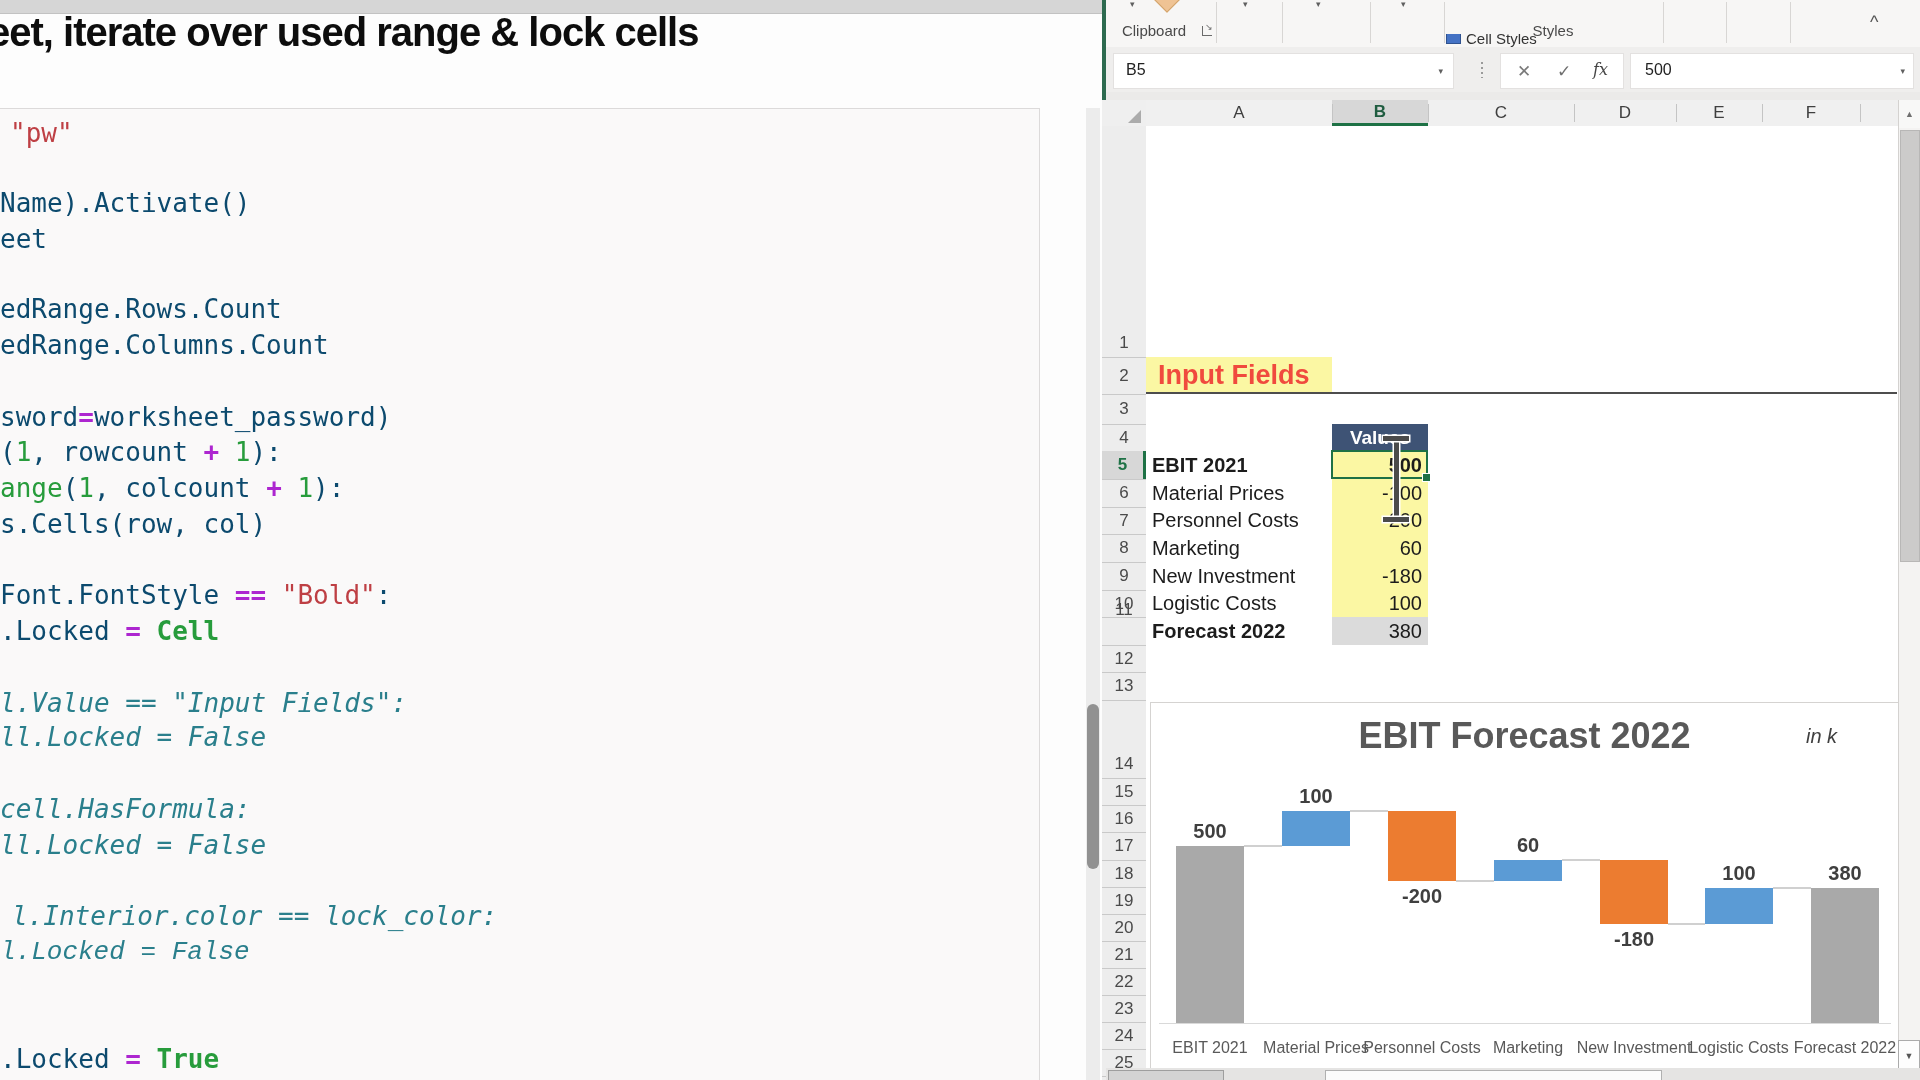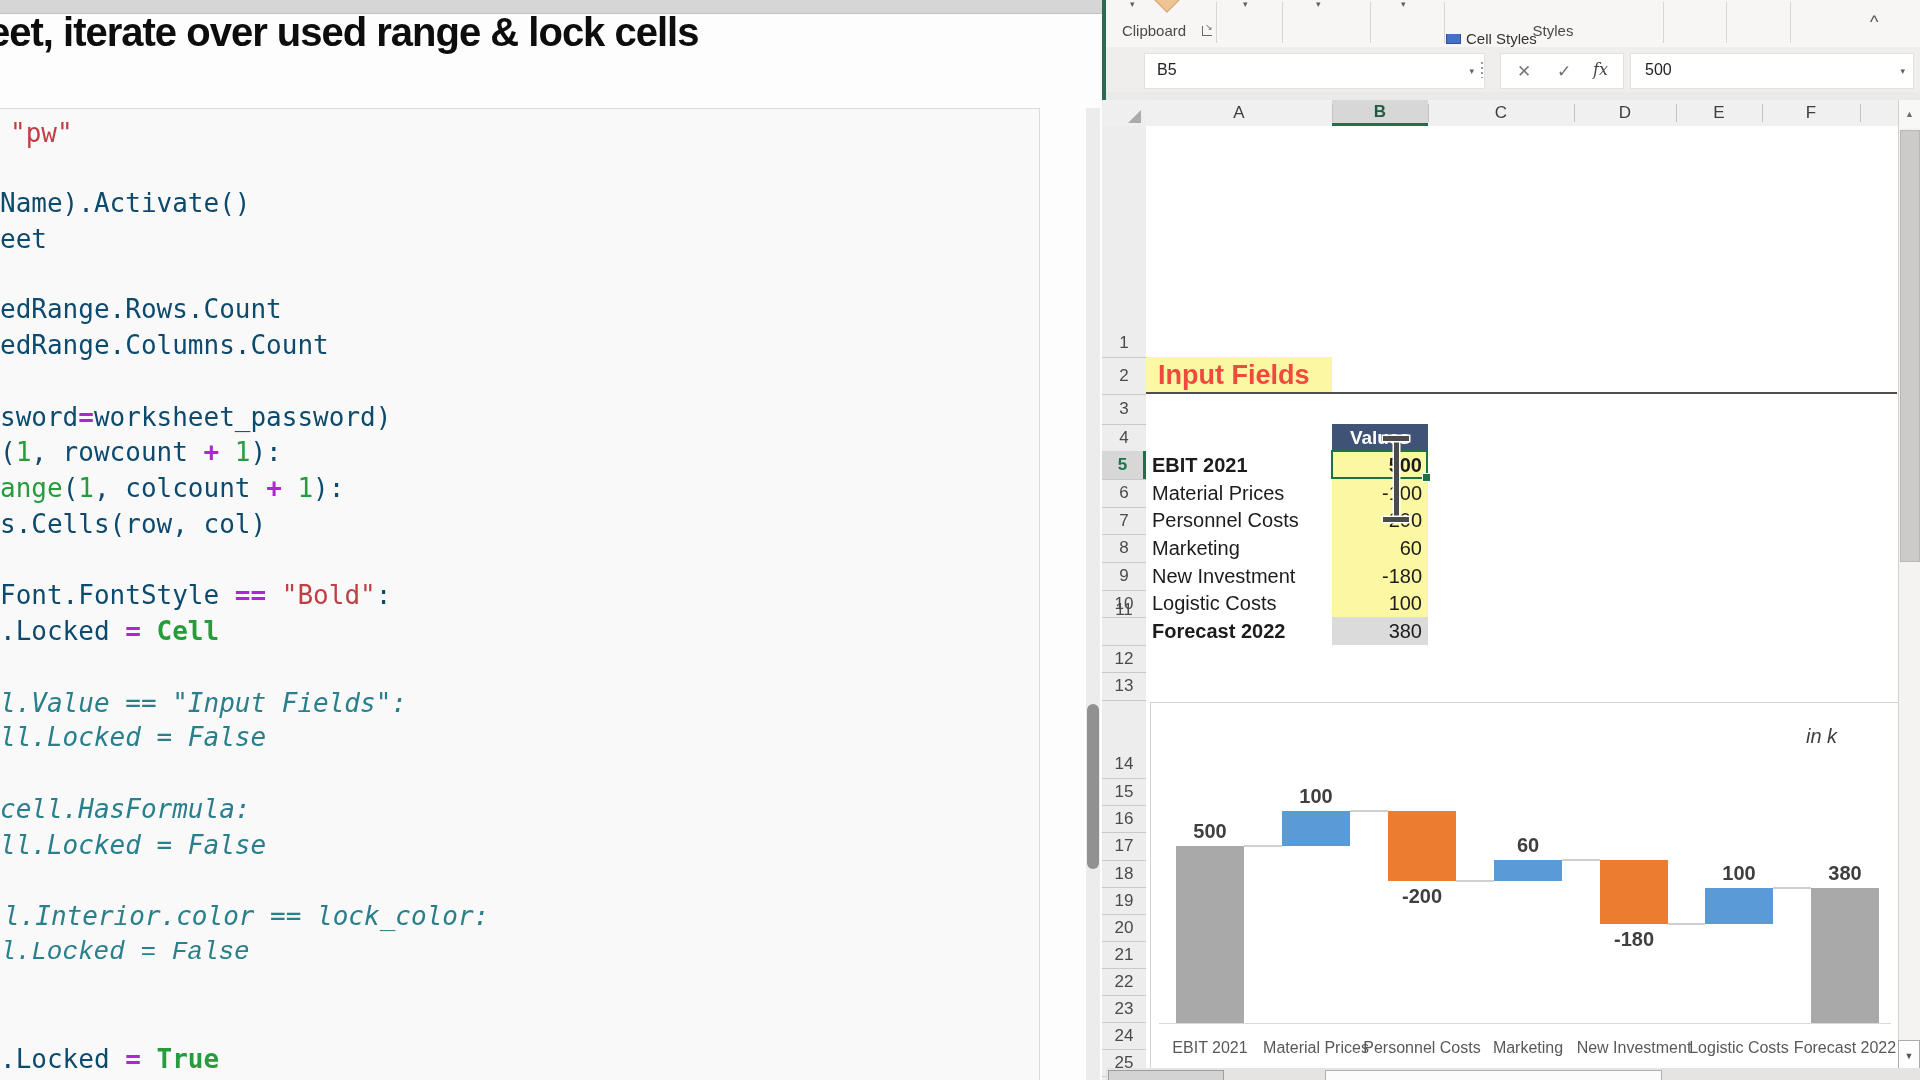--- a/index.html
+++ b/index.html
@@ -81,21 +81,21 @@
       <div class="code-line" style="position: absolute; left: 0px; top: 400px;"><span class="c-def">sword</span><span class="c-op">=</span><span class="c-def">worksheet_password)</span></div>
       <div class="code-line" style="position: absolute; left: 0px; top: 435px;"><span class="c-def">(</span><span class="c-num">1</span><span class="c-def">, rowcount </span><span class="c-op">+</span><span class="c-def"> </span><span class="c-num">1</span><span class="c-def">):</span></div>
       <div class="code-line" style="position: absolute; left: 0px; top: 471px;"><span class="c-num">ange</span><span class="c-def">(</span><span class="c-num">1</span><span class="c-def">, colcount </span><span class="c-op">+</span><span class="c-def"> </span><span class="c-num">1</span><span class="c-def">):</span></div>
       <div class="code-line" style="position: absolute; left: 0px; top: 507px;"><span class="c-def">s.Cells(row, col)</span></div>
       <div class="code-line" style="position: absolute; left: 0px; top: 578px;"><span class="c-def">Font.FontStyle </span><span class="c-op">==</span><span class="c-def"> </span><span class="c-str">"Bold"</span><span class="c-def">:</span></div>
       <div class="code-line" style="position: absolute; left: 0px; top: 614px;"><span class="c-def">.Locked </span><span class="c-op">=</span><span class="c-def"> </span><span class="c-kw">Cell</span></div>
       <div class="code-line" style="position: absolute; left: 0px; top: 686px;"><span class="c-com">l.Value == "Input Fields":</span></div>
       <div class="code-line" style="position: absolute; left: 0px; top: 720px;"><span class="c-com">ll.Locked = False</span></div>
       <div class="code-line" style="position: absolute; left: 0px; top: 792px;"><span class="c-com">cell.HasFormula:</span></div>
       <div class="code-line" style="position: absolute; left: 0px; top: 828px;"><span class="c-com">ll.Locked = False</span></div>
-      <div class="code-line" style="position: absolute; left: 4px; top: 899px;"><span class="c-com">l.Interior.color == lock_color:</span></div>
+      <div class="code-line" style="position: absolute; left: 12px; top: 899px;"><span class="c-com">l.Interior.color == lock_color:</span></div>
       <div class="code-line" style="position: absolute; left: 0px; top: 935px; font-family: Liberation Mono, monospace;"><span class="c-com">l.Locked = False</span></div>
       <div class="code-line" style="position: absolute; left: 0px; top: 1042px;"><span class="c-def">.Locked </span><span class="c-op">=</span><span class="c-def"> </span><span class="c-kw">True</span></div>
     </div>
   <div class="abs left-scroll-track"></div>
   <div class="abs left-scroll-thumb"></div>
 
   <div class="abs xl-edge"></div>
 
   <div class="abs ribbon"></div>
   <div class="abs caret" style="left:1130px;top:-1px;">▾</div>
@@ -115,21 +115,21 @@
       <div>↘</div>
     </div>
   <div class="abs" style="left:1444px;top:0;width:110px;height:14px;overflow:hidden;margin-top:34px;">
     <div class="abs" style="left:2px;top:-5px;width:13px;height:13px;background:#4472C4;border:1px solid #2F528F;"></div>
     <div class="abs" style="left:22px;top:-4px;font-size:15px;color:#333;">Cell Styles</div>
   </div>
   <div class="abs rib-label" style="left:1513px;top:22px;width:80px;">Styles</div>
   <div class="abs" style="left:1870px;top:12px;font-size:18px;color:#555;">^</div>
 
   <div class="abs fbar"></div>
-  <div class="abs fbox" style="left:1144px;top:53px;width:339px;height:34px;">
+  <div class="abs fbox" style="left:1113px;top:53px;width:339px;height:34px;">
     <span class="abs" style="left:12px;top:7px;font-size:16px;color:#222;">B5</span>
     <span class="abs caret" style="right:10px;top:12px;">▾</span>
   </div>
   <div class="abs dotgrip" style="left:1481px;top:62px;"></div>
   <div class="abs fbox" style="left:1500px;top:53px;width:122px;height:34px;">
     <span class="abs" style="left:16px;top:7px;font-size:17px;color:#7a7a7a;">✕</span>
     <span class="abs" style="left:56px;top:7px;font-size:17px;color:#707070;">✓</span>
     <span class="abs" style="left:92px;top:6px;font-size:16px;color:#444;font-style:italic;font-family:'DejaVu Serif',serif;">fx</span>
   </div>
   <div class="abs fbox" style="left:1630px;top:53px;width:282px;height:34px;">
@@ -235,20 +235,21 @@
       <div class="sheet-label" style="position: absolute; left: 1146px; top: 590px; width: 186px; height: 27px; line-height: 27px;">Logistic Costs</div>
       <div class="sheet-value cellfill-yellow" style="position: absolute; left: 1332px; top: 590px; width: 90px; height: 27px; line-height: 27px;">100</div>
       <div class="sheet-label" style="position: absolute; left: 1146px; top: 617px; width: 186px; height: 28px; line-height: 28px; font-weight: bold;">Forecast 2022</div>
       <div class="sheet-value " style="position: absolute; left: 1332px; top: 617px; width: 90px; height: 28px; line-height: 28px; background: rgb(219, 219, 219);">380</div>
     </div>
 
   <div class="abs sel-border" style="left:1331px;top:450px;width:93px;height:25px;z-index:20;"></div>
   <div class="abs fill-handle" style="left:1422px;top:473px;z-index:21;"></div>
 
   <div class="abs chart-box">
+    <div class="abs chart-title" style="left:0;top:12px;width:747px;text-align:center;">EBIT Forecast 2022</div>
     <div class="abs chart-units" style="left:655px;top:22px;">in k</div>
     <div id="chart-canvas" class="abs" style="left:0;top:0;width:747px;height:370px;">
         <div class="bar" style="position: absolute; left: 25px; top: 143px; width: 68px; height: 177px; background: rgb(169, 169, 169);"></div>
         <div class="bar-label" style="position: absolute; left: 14px; top: 117px;">500</div>
         <div class="cat-label" style="position: absolute; left: -11px; top: 336px; width: 140px;">EBIT 2021</div>
         <div class="bar" style="position: absolute; left: 131px; top: 107.6px; width: 68px; height: 35.4px; background: rgb(91, 155, 213);"></div>
         <div class="bar-label" style="position: absolute; left: 120px; top: 81.6px;">100</div>
         <div class="cat-label" style="position: absolute; left: 95px; top: 336px; width: 140px;">Material Prices</div>
         <div class="bar" style="position: absolute; left: 237px; top: 107.6px; width: 68px; height: 70.8px; background: rgb(236, 124, 48);"></div>
         <div class="bar-label" style="position: absolute; left: 226px; top: 182.4px;">-200</div>

